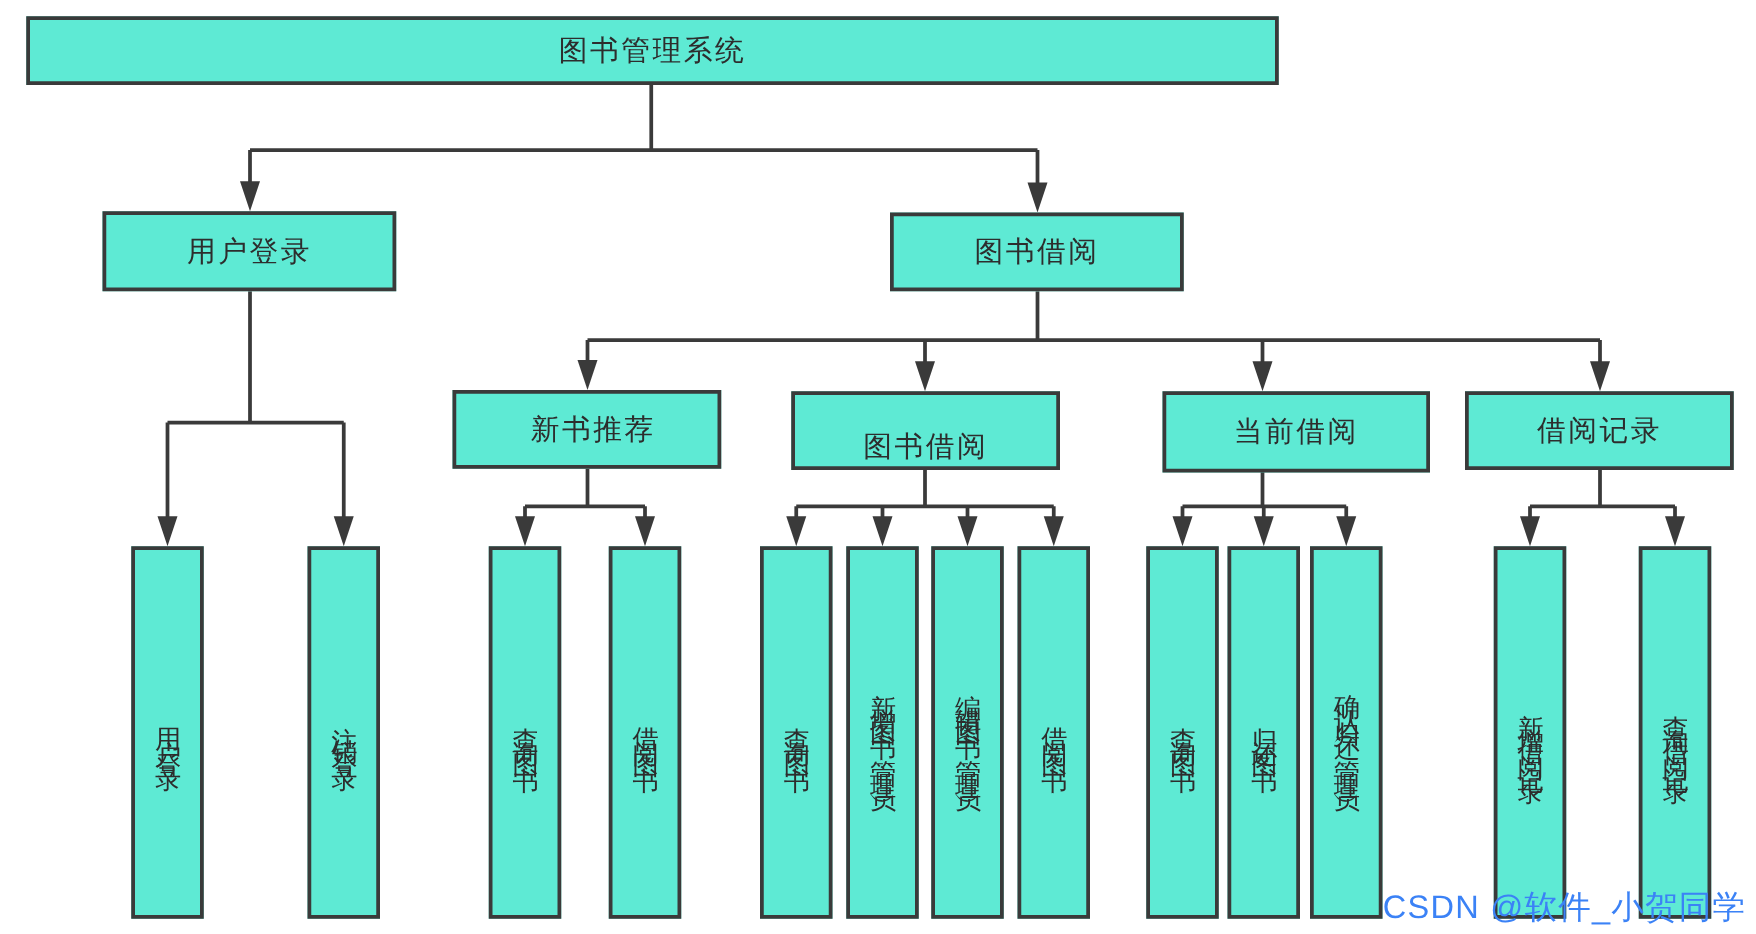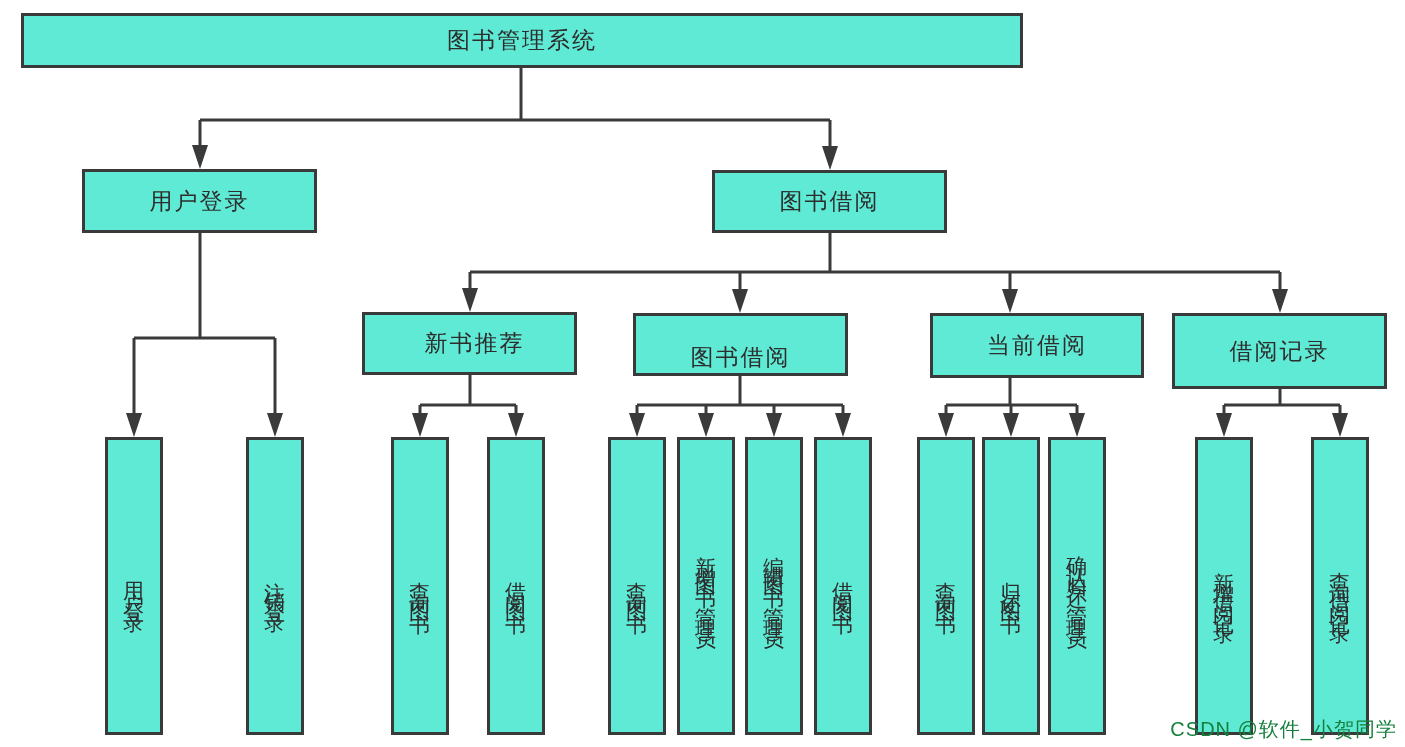--- a/index.html
+++ b/index.html
@@ -49,23 +49,23 @@
     text-orientation: mixed;
     font-size: 21px;
     line-height: 1;
     letter-spacing: 0.5em;
     white-space: nowrap;
   }
   .watermark {
     position: absolute;
     right: 8px;
     bottom: 4px;
-    font-size: 20px;
+    font-size: 26px;
     letter-spacing: 1px;
-    color: #15803d;
+    color: #3b82f6;
     white-space: nowrap;
     z-index: 5;
   }
 </style>
 </head>
 <body>
 
 <svg id="wires" viewBox="0 0 1405 747" xmlns="http://www.w3.org/2000/svg">
   <g stroke="#3a3a3a" stroke-width="3" fill="none">
 
@@ -145,21 +145,21 @@
 
 <div class="node h-node" style="left:362px; top:312px; width:215px; height:63px;padding-left:10px;">
   <span>新书推荐</span>
 </div>
 <div class="node h-node" style="left:633px; top:313px; width:215px; height:63px;align-items:flex-end;">
   <span>图书借阅</span>
 </div>
 <div class="node h-node" style="left:930px; top:313px; width:214px; height:65px;">
   <span>当前借阅</span>
 </div>
-<div class="node h-node" style="left:1172px; top:313px; width:215px; height:76px;">
+<div class="node h-node" style="left:1172px; top:313px; width:215px; height:63px;">
   <span>借阅记录</span>
 </div>
 
 <div class="node leaf" style="left:105px;">
   <span class="vtext">用户登录</span>
 </div>
 <div class="node leaf" style="left:246px;">
   <span class="vtext">注销登录</span>
 </div>
 

